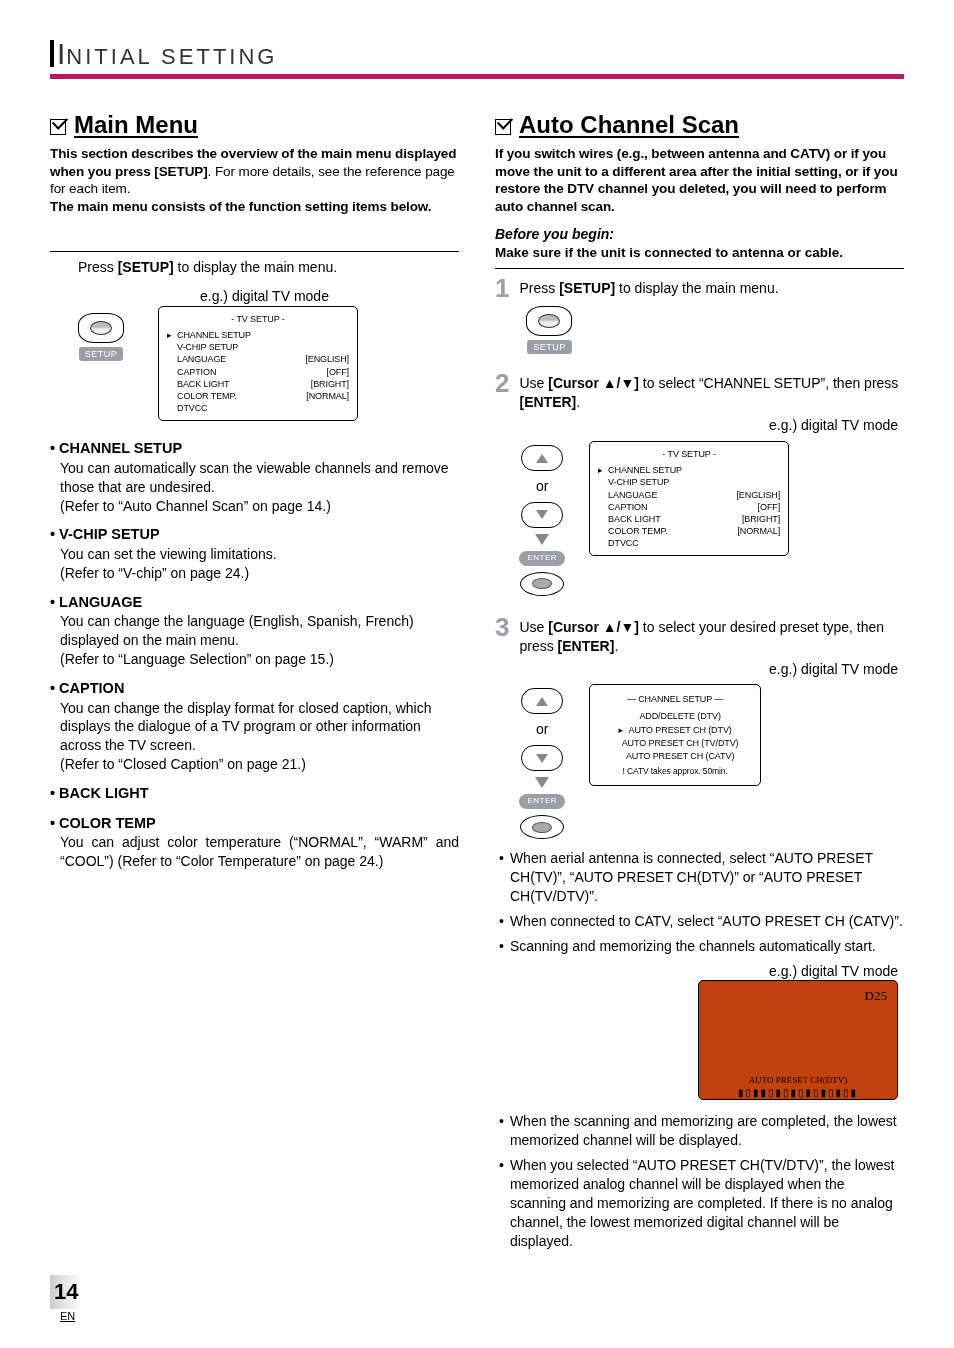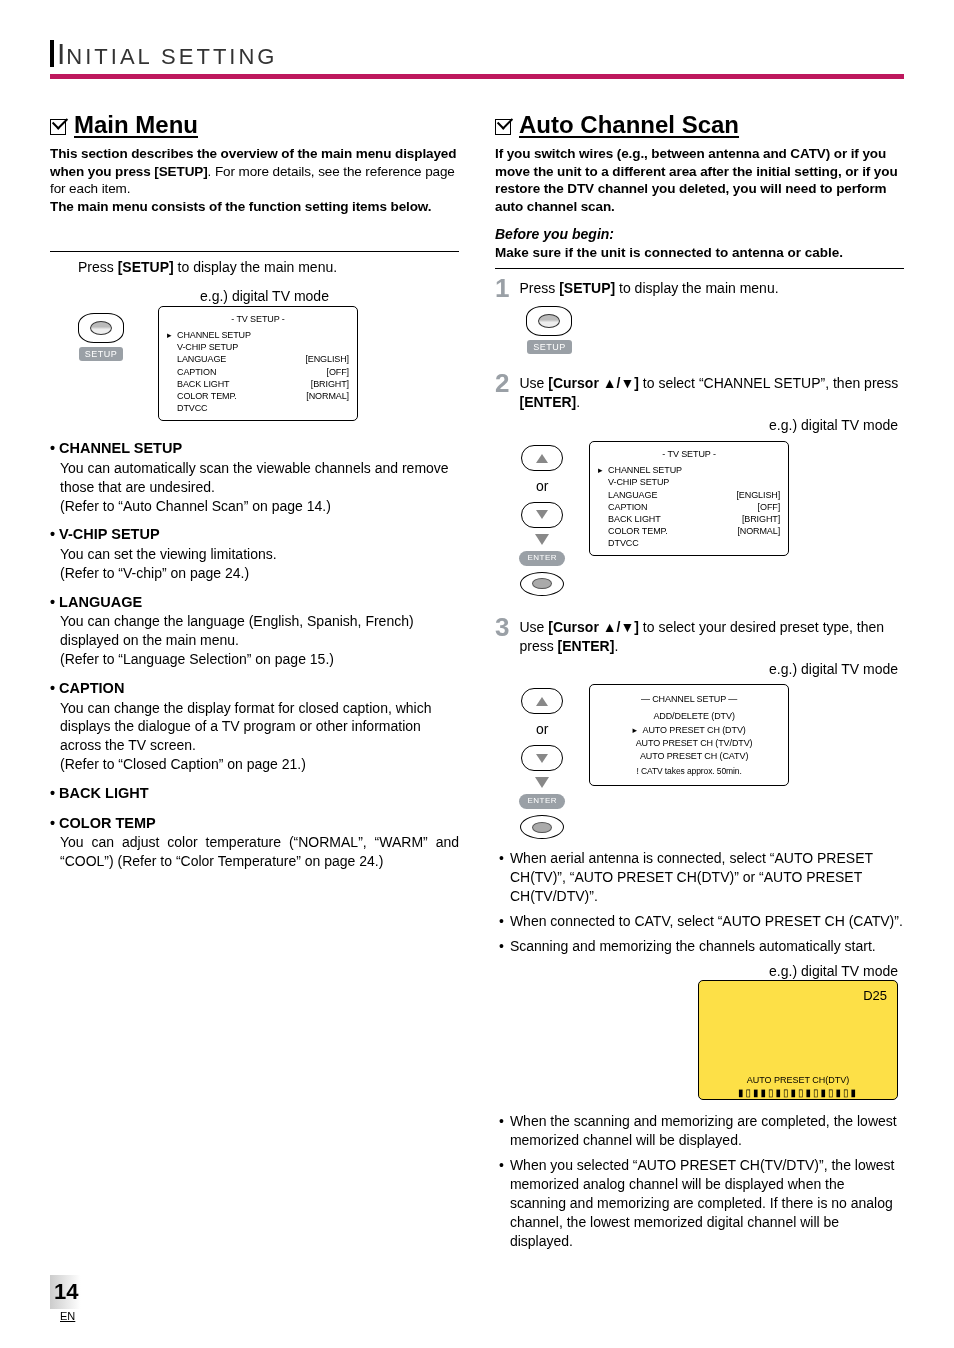--- a/index.html
+++ b/index.html
@@ -107,21 +107,21 @@
     width: 200px;
     background: #fff;
     letter-spacing: -0.1px;
     line-height: 1.35;
   }
   .osd-box .osd-title { text-align: center; font-size: 9px; }
   .osd-box .osd-row { display: flex; }
   .osd-box .osd-row .arrow { width: 10px; flex-shrink: 0; }
   .osd-box .osd-row .lbl { flex: 1; }
   .osd-box .osd-row .val { }
-  .osd-box.channel { width: 200px; text-align: center; line-height: 1.45; padding: 8px 10px; }
+  .osd-box.channel { width: 172px; text-align: center; line-height: 1.45; padding: 8px 10px; }
   .osd-box.channel .osd-title { text-align: center; margin-bottom: 4px; }
   .osd-box.channel .line { display: flex; justify-content: center; }
   .osd-box.channel .line .arrow { width: 10px; text-align: left; }
   .osd-box.channel .note { font-size: 8.5px; margin-top: 2px; }
   .diagram-row { display: flex; gap: 24px; align-items: flex-start; margin-top: 6px; }
   .remote-stack { display: flex; flex-direction: column; align-items: center; gap: 6px; padding-top: 4px; }
   .btn-round {
     width: 42px; height: 26px; border: 1.2px solid #000; border-radius: 14px; display: flex; align-items: center; justify-content: center; font-size: 12px; background: #fff;
   }
   .btn-round.oval { width: 44px; height: 24px; border-radius: 50%; }
@@ -129,21 +129,21 @@
   .btn-round .tri-down { width: 0; height: 0; border-left: 6px solid transparent; border-right: 6px solid transparent; border-top: 9px solid #888; }
   .btn-round .inner-oval { width: 20px; height: 11px; border: 1.2px solid #555; border-radius: 50%; background: #aaa; }
   .tri-down-small { width: 0; height: 0; border-left: 7px solid transparent; border-right: 7px solid transparent; border-top: 11px solid #888; }
   .enter-label { font-size: 8px; background: #9aa0a6; color: #fff; padding: 2px 8px; border-radius: 8px; letter-spacing: 0.5px; }
   .or-text { font-size: 14px; margin: 0 0; }
   .bullets { margin-top: 10px; margin-left: 4px; }
   .bullets li { list-style: none; display: flex; gap: 6px; margin-bottom: 6px; }
   .bullets li::before { content: "•"; flex-shrink: 0; }
   .osd-wide {
     border: 1px solid #000; border-radius: 5px; width: 200px; height: 120px;
-    font-size: 9px; font-family: Liberation Sans, sans-serif; position: relative; background: #fde047;
+    font-size: 9px; font-family: Liberation Serif, serif; position: relative; background: #c2410c;
     padding: 6px 8px;
   }
   .osd-wide .ch-label { position: absolute; top: 6px; right: 10px; font-size: 13px; font-family: inherit; }
   .osd-wide .preset-text { position: absolute; bottom: 0; width: 100%; left: 0; text-align: center; font-size: 9px; }
   .osd-wide .bars { display: inline-block; letter-spacing: 2px; font-size: 10px; }
   .page-footer { position: absolute; bottom: 24px; left: 50px; }
   .page-num { background: linear-gradient(to right, #ccc, transparent 85%); padding: 2px 8px 2px 4px; display: inline-block; font-weight: 700; font-size: 22px; }
   .page-lang { font-size: 11px; margin-left: 10px; display: block; text-decoration: underline; }
 </style>
 </head>

